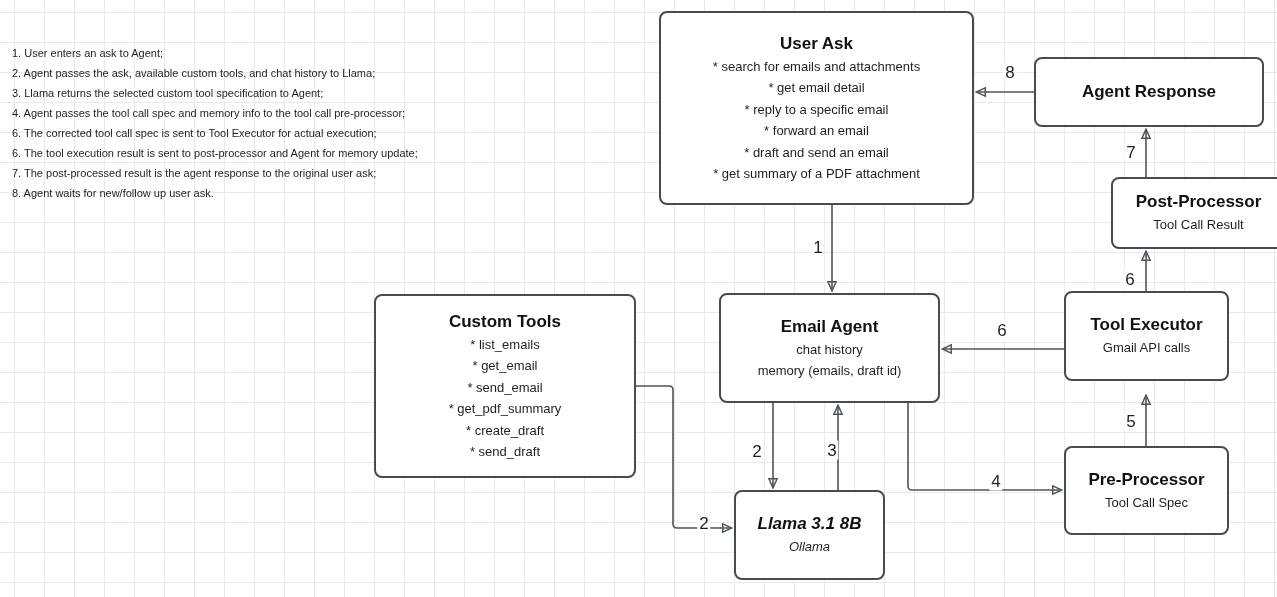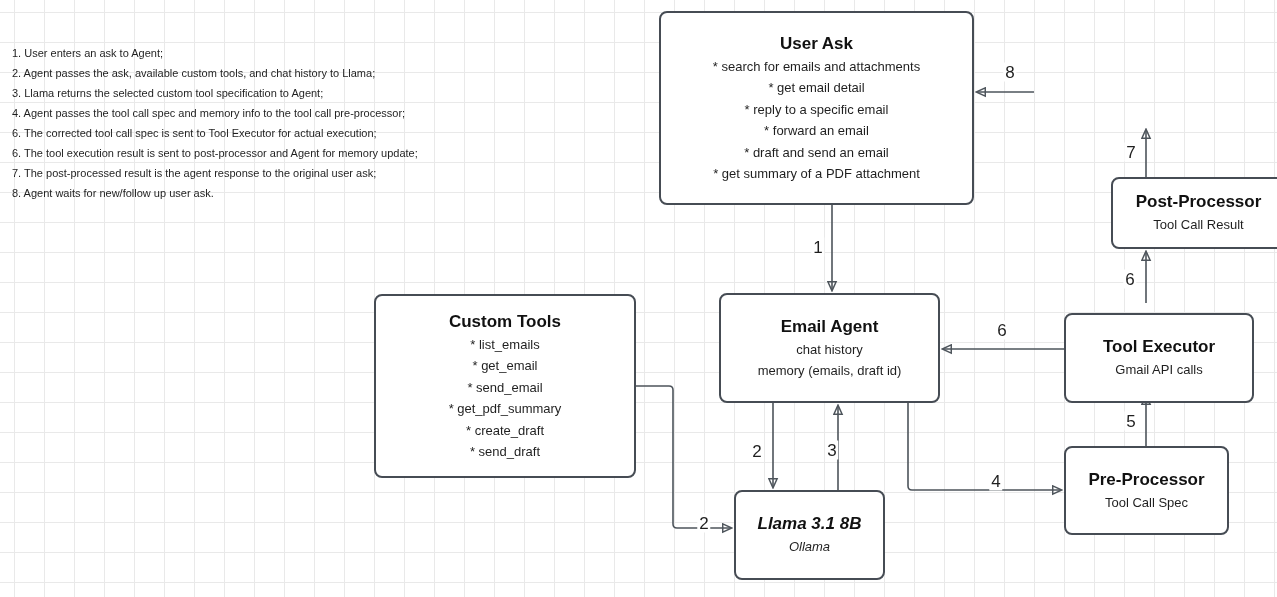--- a/index.html
+++ b/index.html
@@ -115,27 +115,30 @@
   <div class="node" style="left:659px; top:11px; width:315px; height:194px;">
     <div class="title">User Ask</div>
     <div class="line">* search for emails and attachments</div>
     <div class="line">* get email detail</div>
     <div class="line">* reply to a specific email</div>
     <div class="line">* forward an email</div>
     <div class="line">* draft and send an email</div>
     <div class="line">* get summary of a PDF attachment</div>
   </div>
 
+  <div class="node" style="left:1034px; top:57px; width:230px; height:70px;">
+    <div class="title">Agent Response</div>
+  </div>
 
   <div class="node" style="left:1111px; top:177px; width:175px; height:72px;">
     <div class="title">Post-Processor</div>
     <div class="line">Tool Call Result</div>
   </div>
 
-  <div class="node" style="left:1064px; top:313px; width:190px; height:90px;">
+  <div class="node" style="left:1064px; top:291px; width:165px; height:90px;">
     <div class="title">Tool Executor</div>
     <div class="line">Gmail API calls</div>
   </div>
 
   <div class="node" style="left:1064px; top:446px; width:165px; height:89px;">
     <div class="title">Pre-Processor</div>
     <div class="line">Tool Call Spec</div>
   </div>
 
   <div class="node" style="left:719px; top:293px; width:221px; height:110px;">

